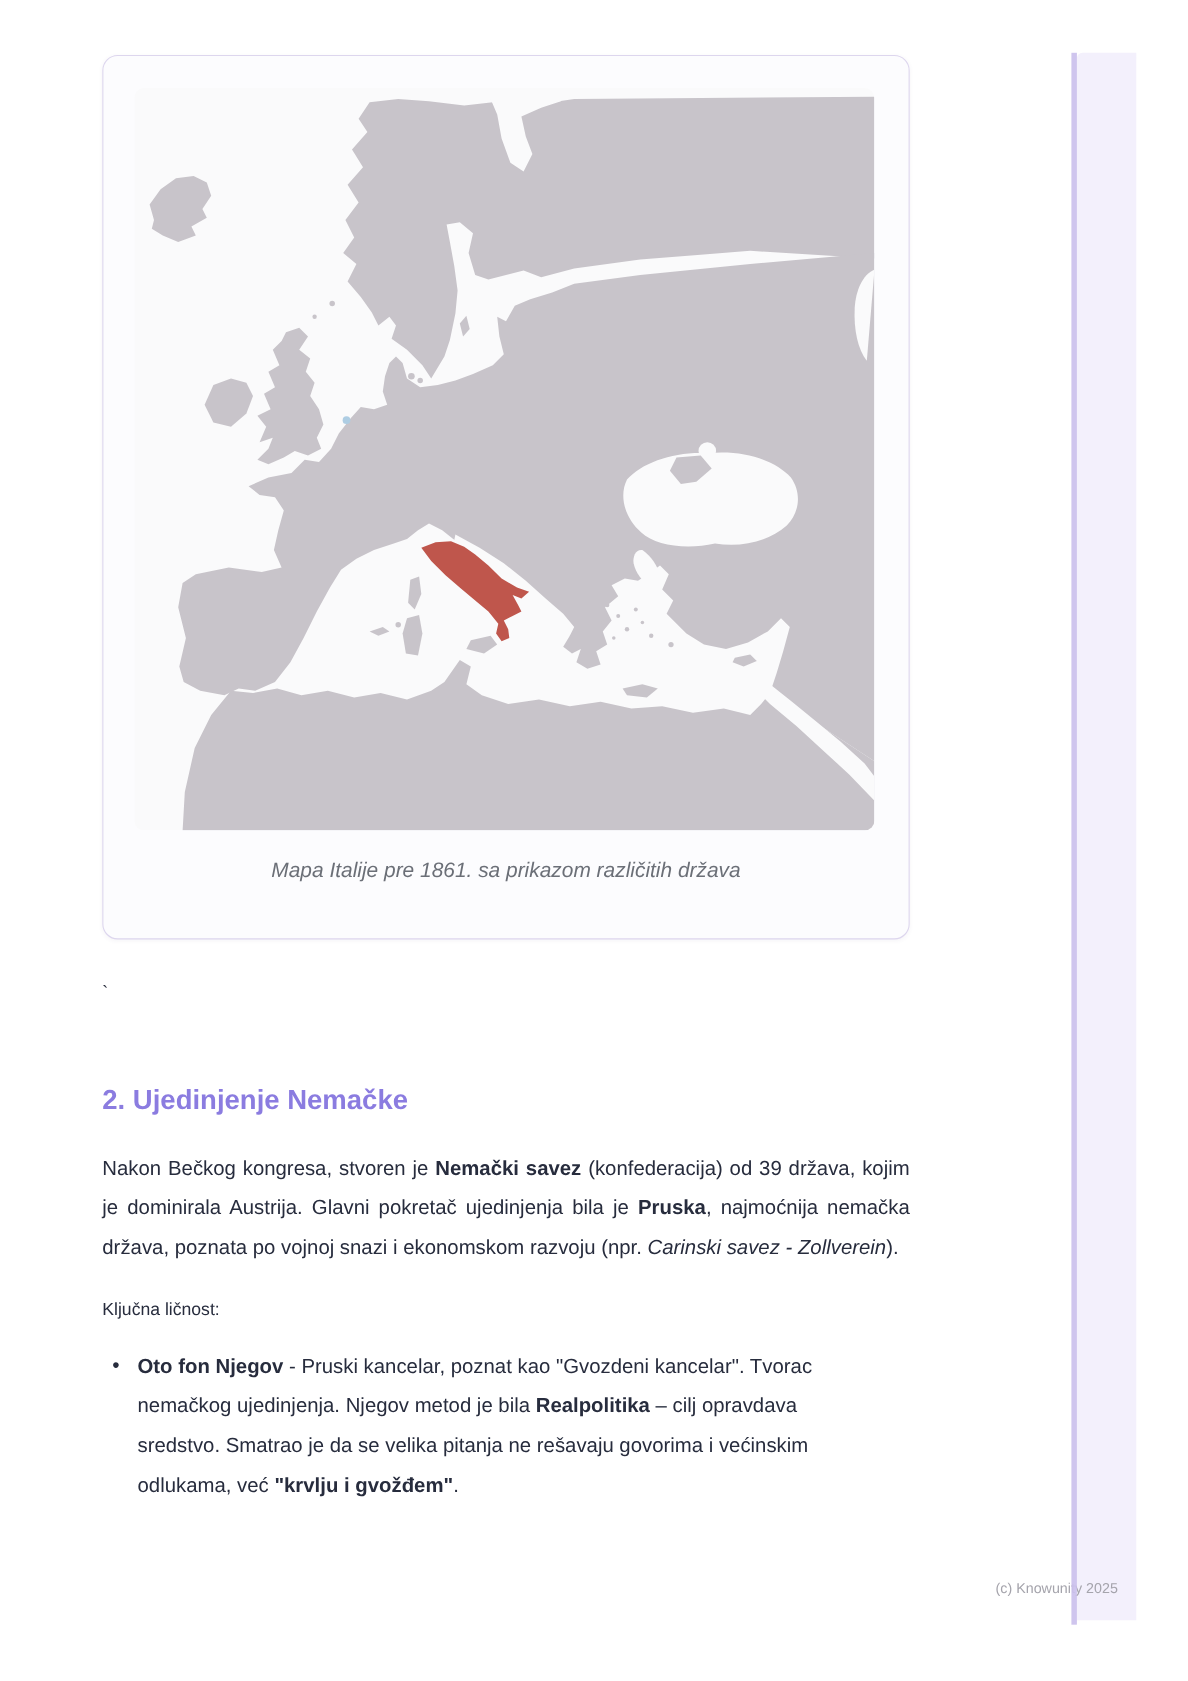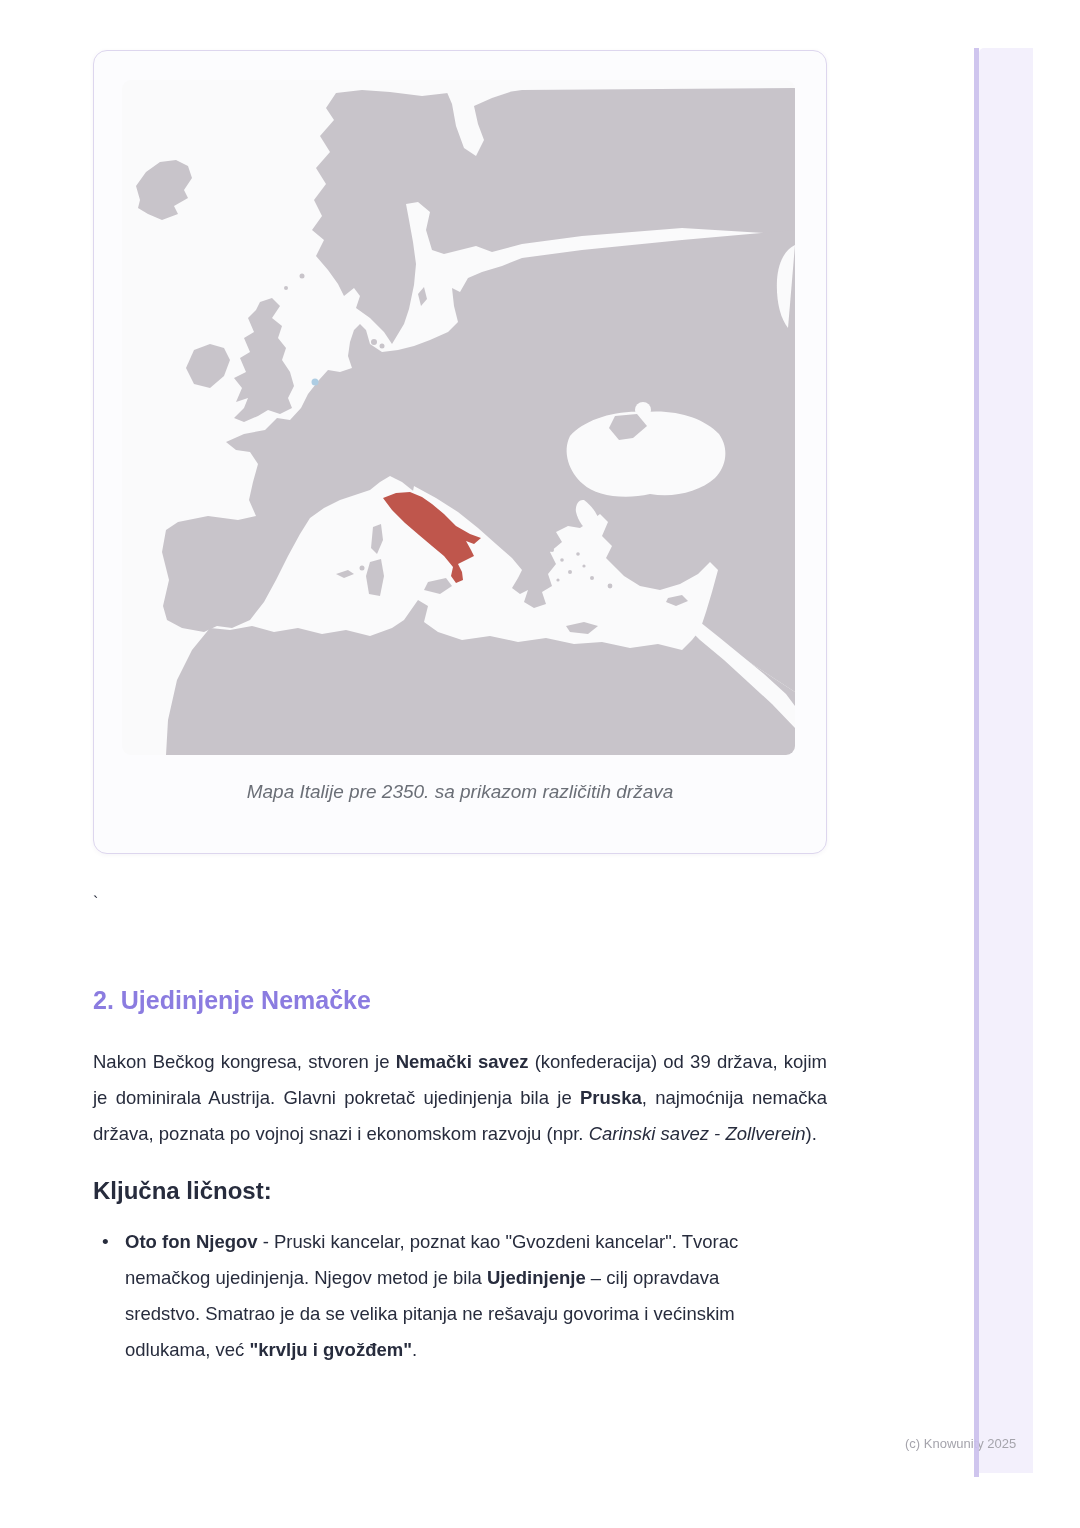--- a/index.html
+++ b/index.html
@@ -37,21 +37,21 @@
     margin:18px 0 28px 0;font-size:25px;line-height:32px;font-weight:700;
     color:var(--accent,#8b7ce0);
   }
   .para{
     margin:0 0 26px 0;font-size:18.5px;line-height:36px;
     text-align:justify;
   }
   .para:last-child{margin-bottom:0;}
   .b{font-weight:700;}
   .i{font-style:italic;}
-  .subhead{margin:0 0 20px 0;font-size:24px;line-height:26px;font-weight:700;}
+  .subhead{margin:0 0 20px 0;font-size:16px;line-height:26px;font-weight:400;}
   ul.bullets{list-style:none;margin:0 0 24px 0;padding:0;}
   ul.bullets li{
     position:relative;padding-left:32px;font-size:18.5px;line-height:36px;
     width:700px;box-sizing:border-box;
   }
   ul.bullets li::before{
     content:"\2022";position:absolute;left:9px;top:0;
     font-size:19px;color:#272c3d;
   }
 
@@ -192,31 +192,31 @@
 
         <path fill="var(--highlight)" d="
           M261,418 L274,413 L288,412 L300,417 L310,424 L322,434 L334,446
           L348,454 L359,458 L352,464 L344,461 L349,470 L352,476 L344,480
           L336,484 L340,492 L341,500 L334,503 L329,496 L331,487 L322,476
           L310,466 L297,455 L283,443 L270,430 Z"></path>
 
         <circle cx="193" cy="302" r="3.5" fill="var(--lake)"></circle>
       </svg>
     </div>
-    <figcaption class="map-caption">Mapa Italije pre 2350. sa prikazom različitih država</figcaption>
+    <figcaption class="map-caption">Mapa Italije pre 1861. sa prikazom različitih država</figcaption>
   </figure>
 
   <div class="stray">`</div>
 
   <section class="content">
     <h2>2. Ujedinjenje Nemačke</h2>
 
     <p class="para"><span>Nakon Bečkog kongresa, stvoren je </span><span class="b">Nemački savez</span><span> (konfederacija) od 39 država, kojim je dominirala Austrija. Glavni pokretač ujedinjenja bila je </span><span class="b">Pruska</span><span>, najmoćnija nemačka država, poznata po vojnoj snazi i ekonomskom razvoju (npr. </span><span class="i">Carinski savez - Zollverein</span><span>).</span></p>
 
     <p class="subhead">Ključna ličnost:</p>
 
     <ul class="bullets">
-      <li><span class="b">Oto fon Njegov</span><span> - Pruski kancelar, poznat kao "Gvozdeni kancelar". Tvorac nemačkog ujedinjenja. Njegov metod je bila </span><span class="b">Ujedinjenje</span><span> – cilj opravdava sredstvo. Smatrao je da se velika pitanja ne rešavaju govorima i većinskim odlukama, već </span><span class="b">"krvlju i gvožđem"</span><span>.</span></li>
+      <li><span class="b">Oto fon Njegov</span><span> - Pruski kancelar, poznat kao "Gvozdeni kancelar". Tvorac nemačkog ujedinjenja. Njegov metod je bila </span><span class="b">Realpolitika</span><span> – cilj opravdava sredstvo. Smatrao je da se velika pitanja ne rešavaju govorima i većinskim odlukama, već </span><span class="b">"krvlju i gvožđem"</span><span>.</span></li>
     </ul>
 
   </section>
 
 </div>
 
 </body></html>

